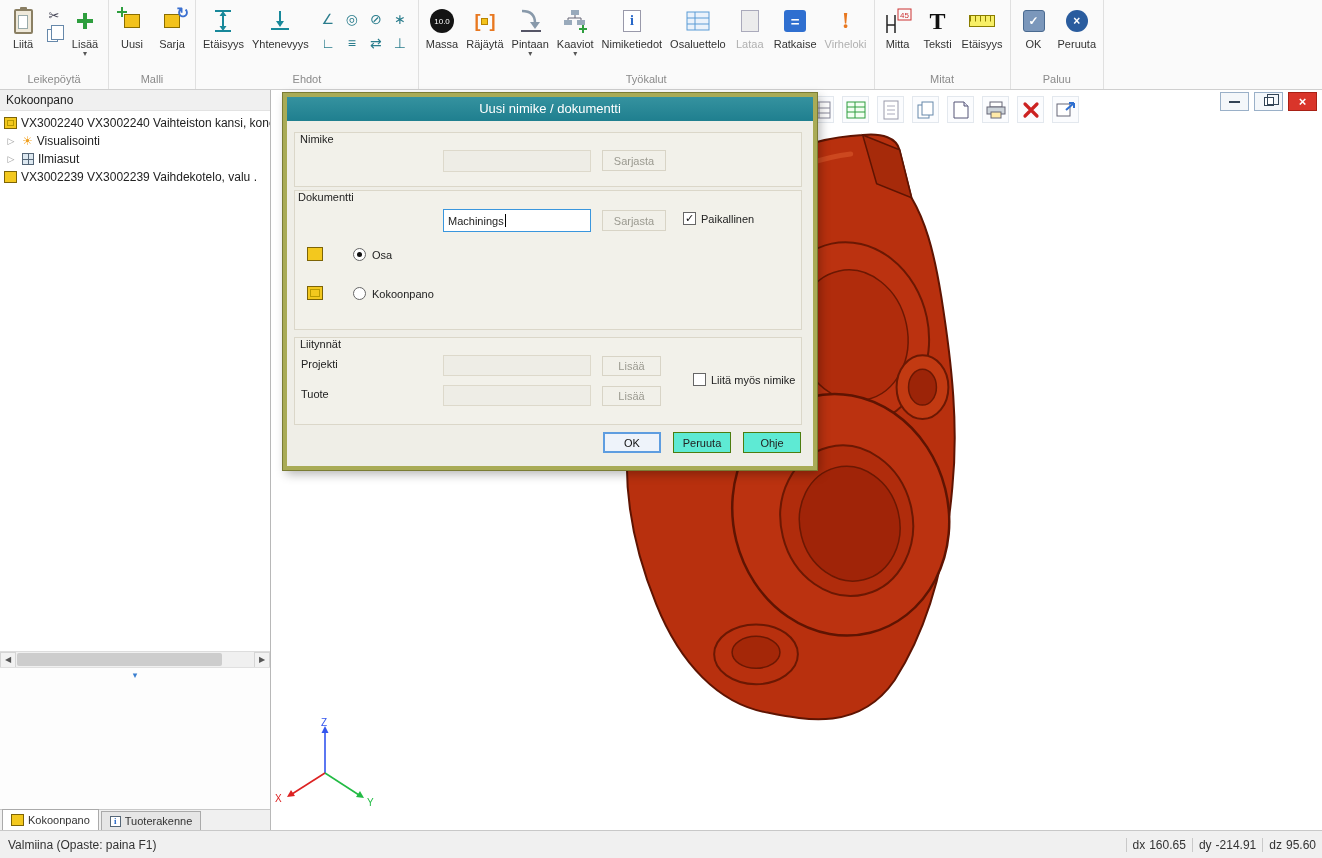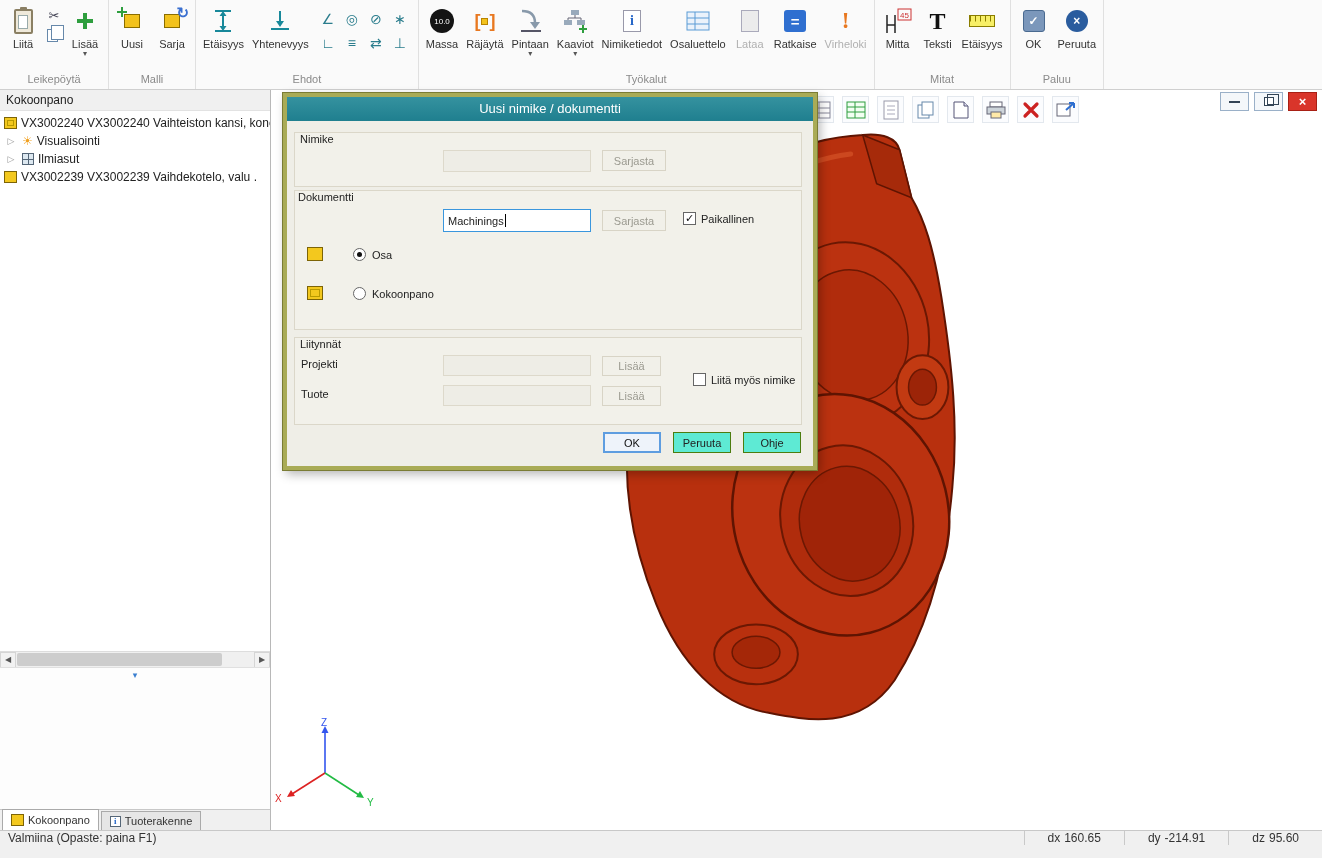--- a/index.html
+++ b/index.html
@@ -102,24 +102,24 @@
   .dbtn.primary{border:2px solid #5e9de0;background:#eef3fa;color:#111}
   .chkrow{position:absolute;display:flex;align-items:center;gap:5px}
   .chk{width:13px;height:13px;background:#fff;border:1px solid #666;display:flex;align-items:center;justify-content:center;font-size:11px;line-height:11px;color:#111}
   .radiorow{position:absolute;display:flex;align-items:flex-end;gap:6px}
   .radio{width:13px;height:13px;border:1px solid #666;border-radius:50%;background:#fff;position:relative}
   .radio.sel::after{content:"";position:absolute;left:3px;top:3px;width:5px;height:5px;border-radius:50%;background:#111}
   .dlgcube{width:16px;height:14px;background:#f3c81e;border:1px solid #7d6406;position:relative}
   .dlgcube.asm::after{content:"";position:absolute;left:2px;top:2px;right:2px;bottom:2px;border:1px solid #b99a00}
 
   
-  .status-bar{position:absolute;left:0;top:830px;width:1322px;height:28px;background:#f0f0f0;border-top:1px solid #c8c8c8;display:flex;align-items:flex-start;font-size:12px;color:#333}
+  .status-bar{position:absolute;left:0;top:830px;width:1322px;height:28px;background:#f0f0f0;border-top:1px solid #c8c8c8;display:flex;align-items:center;font-size:12px;color:#333}
   .sb-msg{width:600px;display:flex;align-items:center;padding-left:8px}
   .sb-spacer{flex:1;border-left:1px solid #d8d8d8}
-  .sb-cell{border-left:1px solid #c9c9c9;display:flex;align-items:center;gap:4px;padding:0 23px;white-space:nowrap}
+  .sb-cell{border-left:1px solid #c9c9c9;display:flex;align-items:center;gap:4px;padding:0 6px;white-space:nowrap}
 </style>
 </head>
 <body>
 
 <div class="ribbon">
 
   <div class="rgroup">
     <div class="rgroup-buttons">
       <div class="rbtn">
         <span class="ricon">

